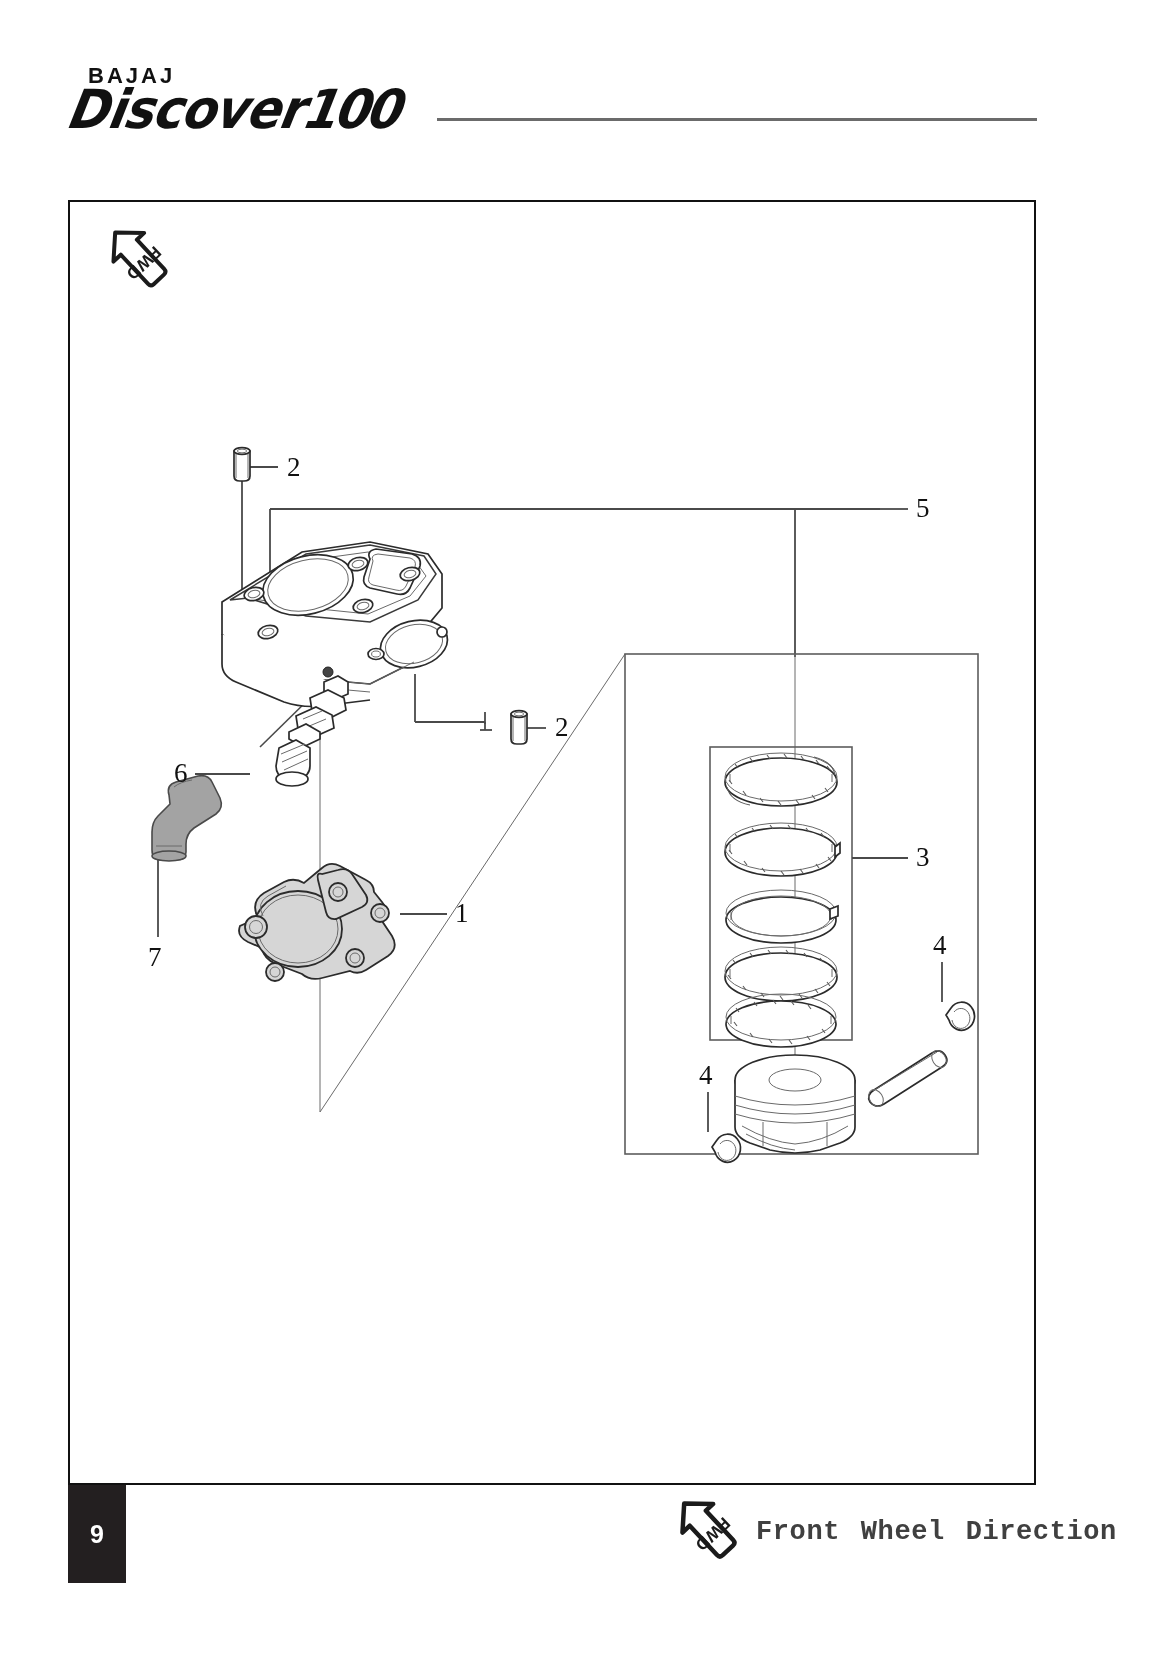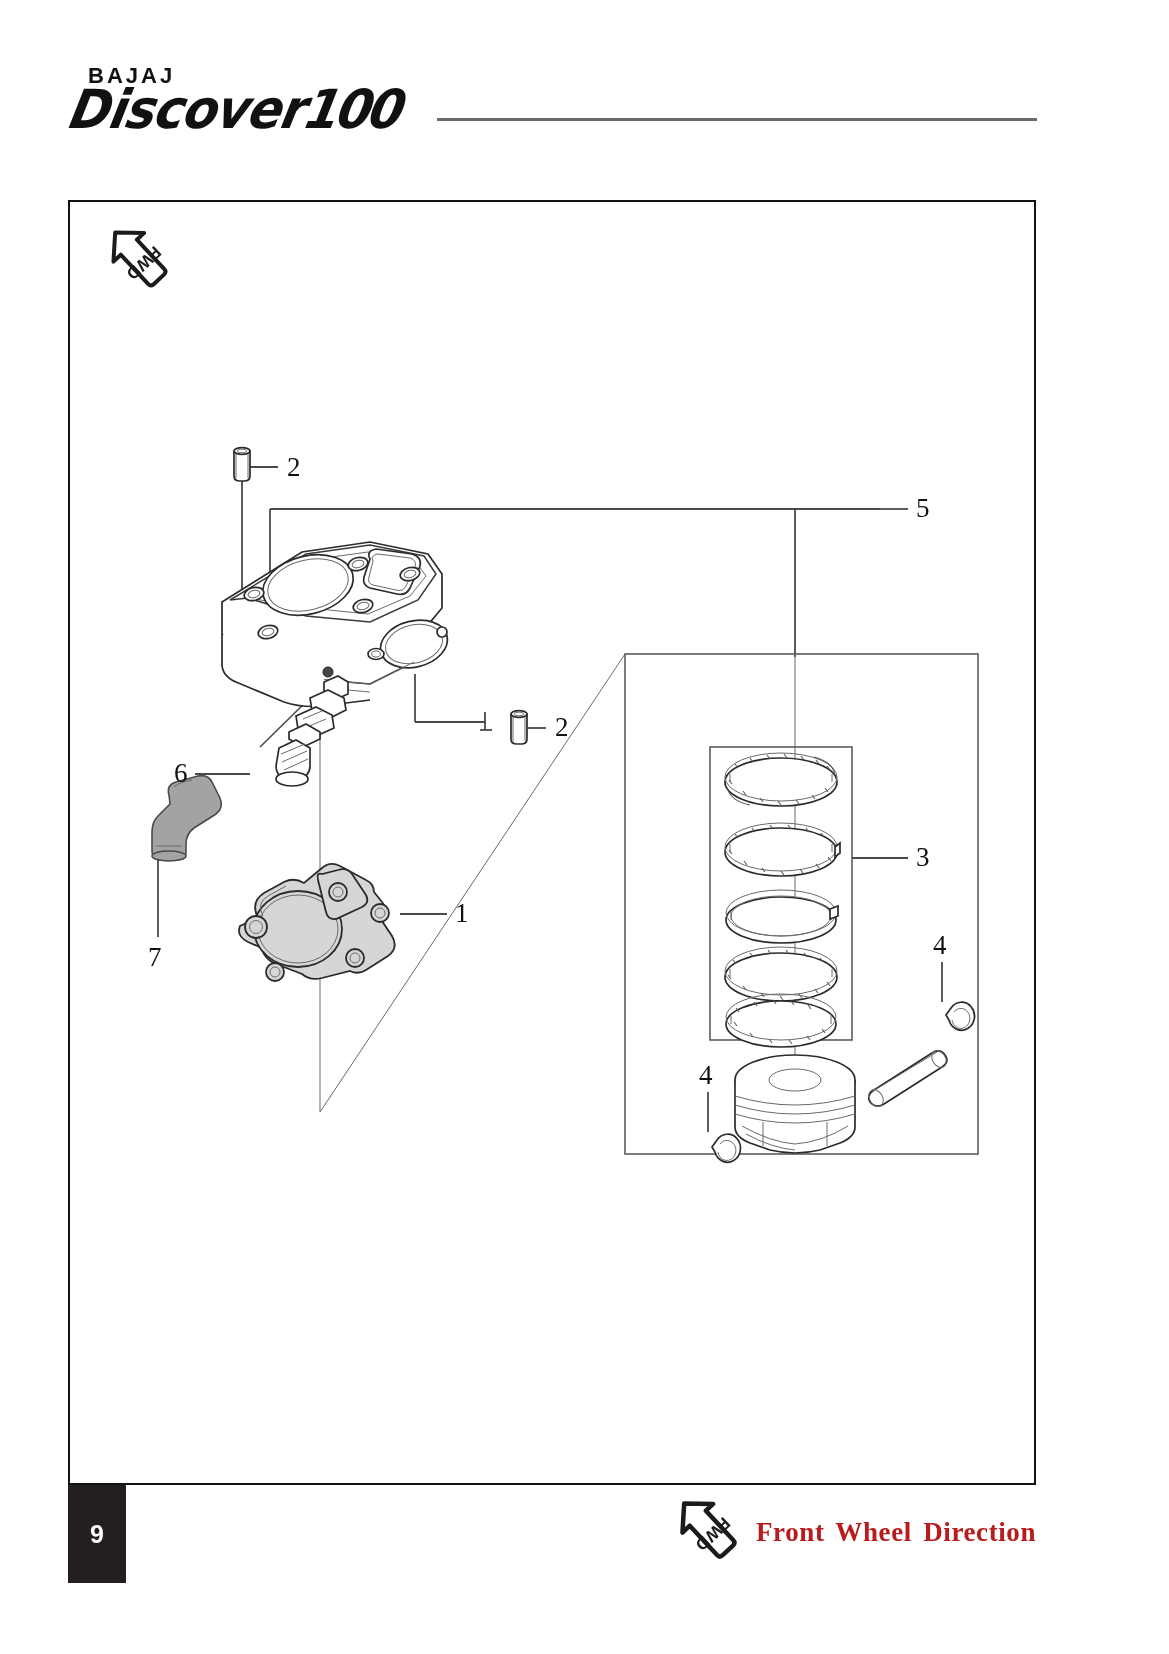--- a/index.html
+++ b/index.html
@@ -137,23 +137,23 @@
     height: 72px;
   }
   #footer-legend-text {
     position: absolute;
     left: 756px;
     top: 32px;
     font-size: 27px;
     font-weight: bold;
     letter-spacing: 0.6px;
     word-spacing: 4px;
-    color: #b91c1c;
+    color: #404040;
     white-space: nowrap;
-    font-family: Liberation Serif, serif;
+    font-family: Liberation Mono, monospace;
   }
 </style>
 </head>
 <body>
 
 <div id="header">
   <div id="brand-bajaj">BAJAJ</div>
   <div id="model-wordmark"><span>Discover</span><span class="num">100</span></div>
   <div id="header-rule"></div>
 </div>

